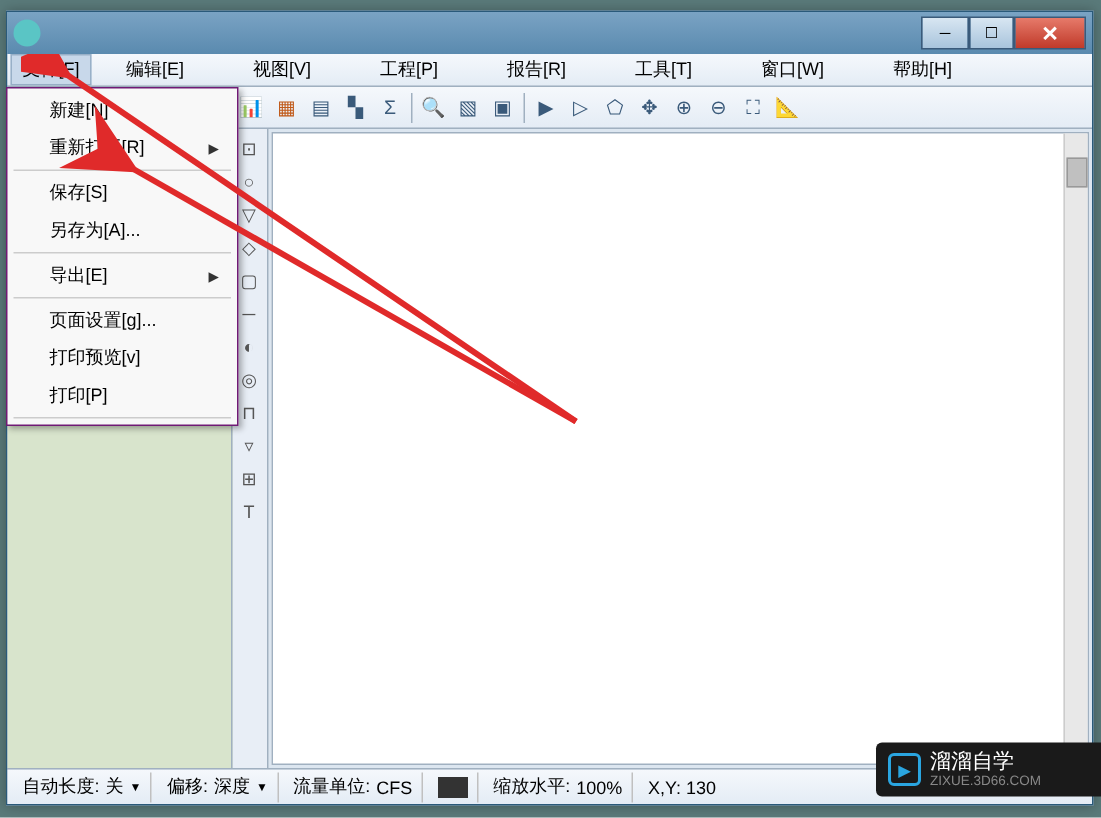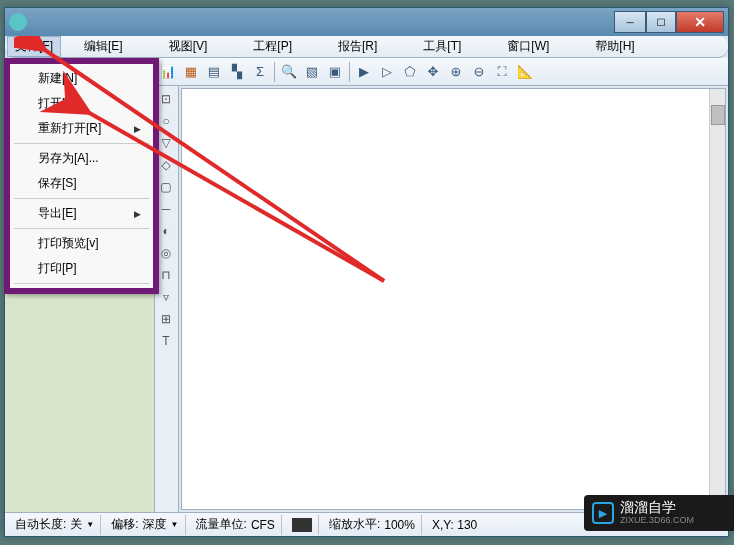--- a/index.html
+++ b/index.html
@@ -8,34 +8,34 @@
   .window { position: absolute; left: 4px; top: 7px; width: 725px; height: 530px; background: #dce6f0; border: 1px solid #2a5a7a; box-shadow: 0 0 8px rgba(0,0,0,0.3); }
   
   .titlebar { height: 28px; background: linear-gradient(#7aa3c4, #5a8aaf); display: flex; align-items: center; padding: 0 4px; }
   .titlebar-icon { width: 18px; height: 18px; background: #5ac5c5; border-radius: 50%; margin-right: 6px; }
   .titlebar-spacer { flex: 1; }
   .win-btns { display: flex; gap: 0; }
   .win-btn { width: 32px; height: 22px; display: flex; align-items: center; justify-content: center; border: 1px solid #3a5a7a; background: linear-gradient(#d8e6f2, #a8c4dc); font-size: 10px; cursor: pointer; }
   .win-btn.max { width: 30px; }
   .win-btn.close { width: 48px; background: linear-gradient(#e67a6a, #c03a2a); color: #fff; font-weight: bold; font-size: 14px; }
   
-  .menubar { height: 22px; background: linear-gradient(#f5f8fc, #e4ecf5); border-bottom: 1px solid #a0b0c0; display: flex; align-items: center; padding: 0 2px; font-size: 12px; border-radius: 10px; }
+  .menubar { height: 22px; background: linear-gradient(#f5f8fc, #e4ecf5); border-bottom: 1px solid #a0b0c0; display: flex; align-items: center; padding: 0 2px; font-size: 12px; }
   .menu-item { padding: 2px 23px; cursor: pointer; }
   .menu-item.active { background: #c8d8ea; border: 1px solid #98b0c8; padding: 1px 7px; }
   
   .toolbar { height: 28px; background: linear-gradient(#f5f8fc, #e4ecf5); border-bottom: 1px solid #a0b0c0; display: flex; align-items: center; padding: 0 2px; gap: 1px; }
   .tb-btn { width: 22px; height: 22px; display: flex; align-items: center; justify-content: center; font-size: 13px; color: #3a5a7a; cursor: pointer; }
   .tb-sep { width: 1px; height: 20px; background: #a0b0c0; margin: 0 2px; }
   
   .content { display: flex; height: calc(100% - 28px - 22px - 28px - 24px); }
   
   .left-panel { width: 150px; background: #d8e4cc; border-right: 1px solid #a0b0c0; position: relative; }
   .left-tree { background: #fff; height: 44px; border-bottom: 1px solid #a0b0c0; }
   
-  .dropdown-menu { position: absolute; left: 4px; top: 58px; width: 155px; background: #f8f8f8; border: 6px solid #701a75; box-shadow: 2px 2px 4px rgba(0,0,0,0.3); z-index: 100; padding: 2px 0; }
+  .dropdown-menu { position: absolute; left: 4px; top: 58px; width: 155px; background: #f8f8f8; border: 1px solid #701a75; box-shadow: 2px 2px 4px rgba(0,0,0,0.3); z-index: 100; padding: 2px 0; }
   .dd-item { padding: 4px 12px 4px 28px; font-size: 12px; cursor: pointer; display: flex; align-items: center; justify-content: space-between; }
   .dd-sep { height: 1px; background: #ccc; margin: 2px 4px; }
   .dd-arrow { font-size: 9px; color: #333; }
   
   .side-toolbar { width: 24px; background: #e8eef6; border-right: 1px solid #a0b0c0; display: flex; flex-direction: column; padding-top: 2px; }
   .stb-btn { width: 22px; height: 22px; display: flex; align-items: center; justify-content: center; font-size: 12px; color: #555; cursor: pointer; }
   
   .canvas-area { flex: 1; background: #fff; position: relative; border: 1px solid #a0b0c0; margin: 2px; }
   .scrollbar-v { position: absolute; right: 0; top: 0; width: 16px; height: 100%; background: #e8e8e8; border-left: 1px solid #ccc; }
   .scroll-thumb { width: 14px; height: 20px; background: #c0c0c0; border: 1px solid #999; margin: 16px 0 0 1px; }
@@ -159,39 +159,39 @@
       <span>X,Y: 130</span>
     </div>
   </div>
 </div>
 
 <div class="dropdown-menu">
   <div class="dd-item">
       <span>新建[N]</span>
     </div>
   <div class="dd-item">
-      <span>打开[O]...</span>
-    </div>
-  <div class="dd-item">
       <span>重新打开[R]</span>
       <span class="dd-arrow">▶</span>
     </div>
   <div class="dd-sep"></div>
   <div class="dd-item">
+      <span>保存[S]</span>
+    </div>
+  <div class="dd-item">
       <span>另存为[A]...</span>
-    </div>
-  <div class="dd-item">
-      <span>保存[S]</span>
     </div>
   <div class="dd-sep"></div>
   <div class="dd-item">
       <span>导出[E]</span>
       <span class="dd-arrow">▶</span>
     </div>
   <div class="dd-sep"></div>
+  <div class="dd-item">
+      <span>页面设置[g]...</span>
+    </div>
   <div class="dd-item">
       <span>打印预览[v]</span>
     </div>
   <div class="dd-item">
       <span>打印[P]</span>
     </div>
   <div class="dd-sep"></div>
 </div>
 
 <svg class="red-arrow" width="380" height="270">

